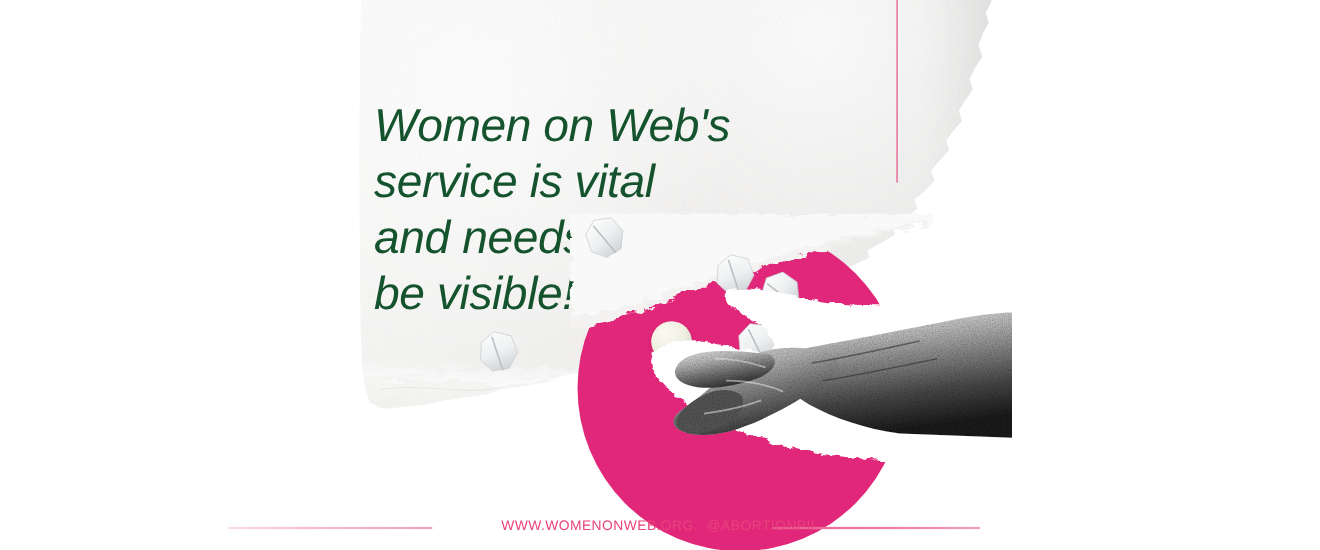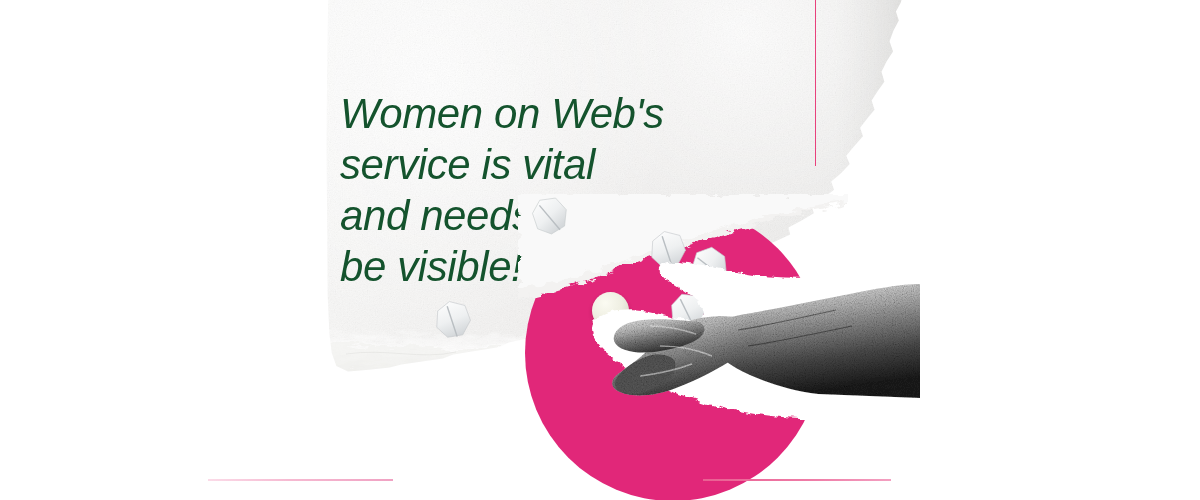--- a/index.html
+++ b/index.html
@@ -340,15 +340,16 @@
           <path d="M238,150 C264,146 300,138 336,130"></path>
           <path d="M248,166 C276,162 314,154 352,146"></path>
         </g>
       </g>
     </svg>
   </div>
 
   <div class="footer">
     <div class="rule-left"></div>
     <div class="rule-right"></div>
+    <div class="footer-text">WWW.WOMENONWEB.ORG.  @ABORTIONPIL</div>
   </div>
 
 </div>
 
 </body></html>

